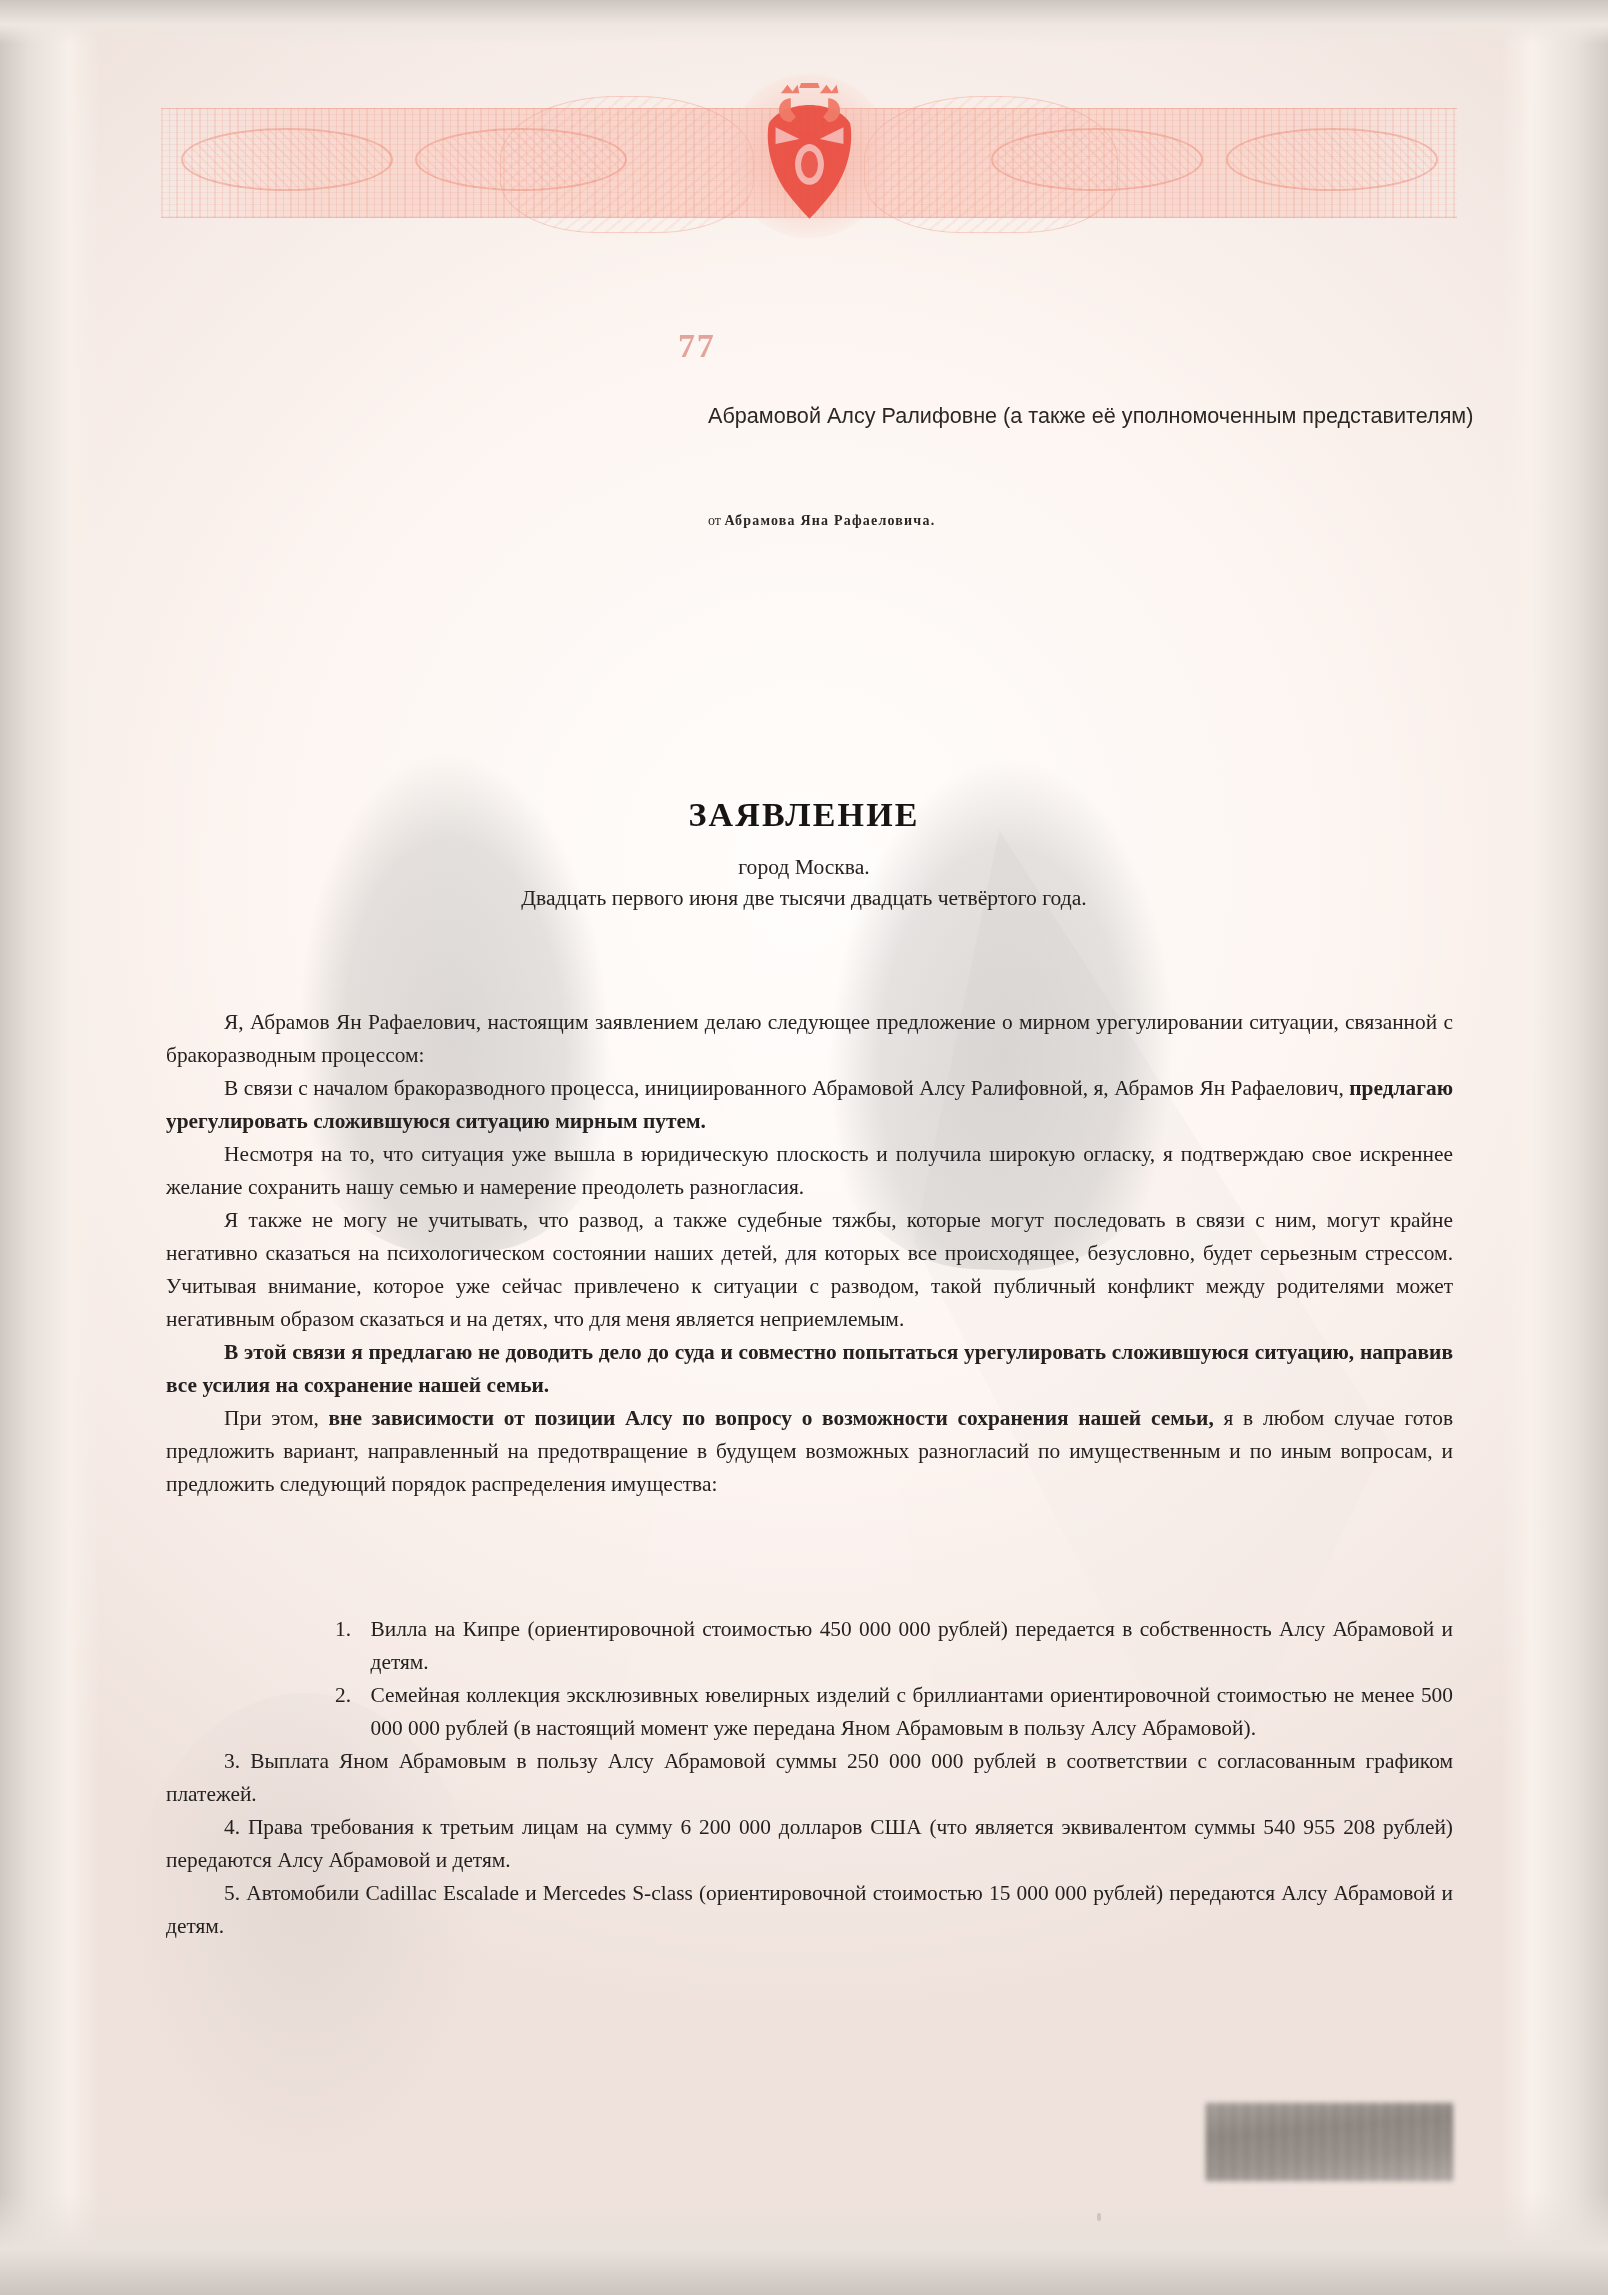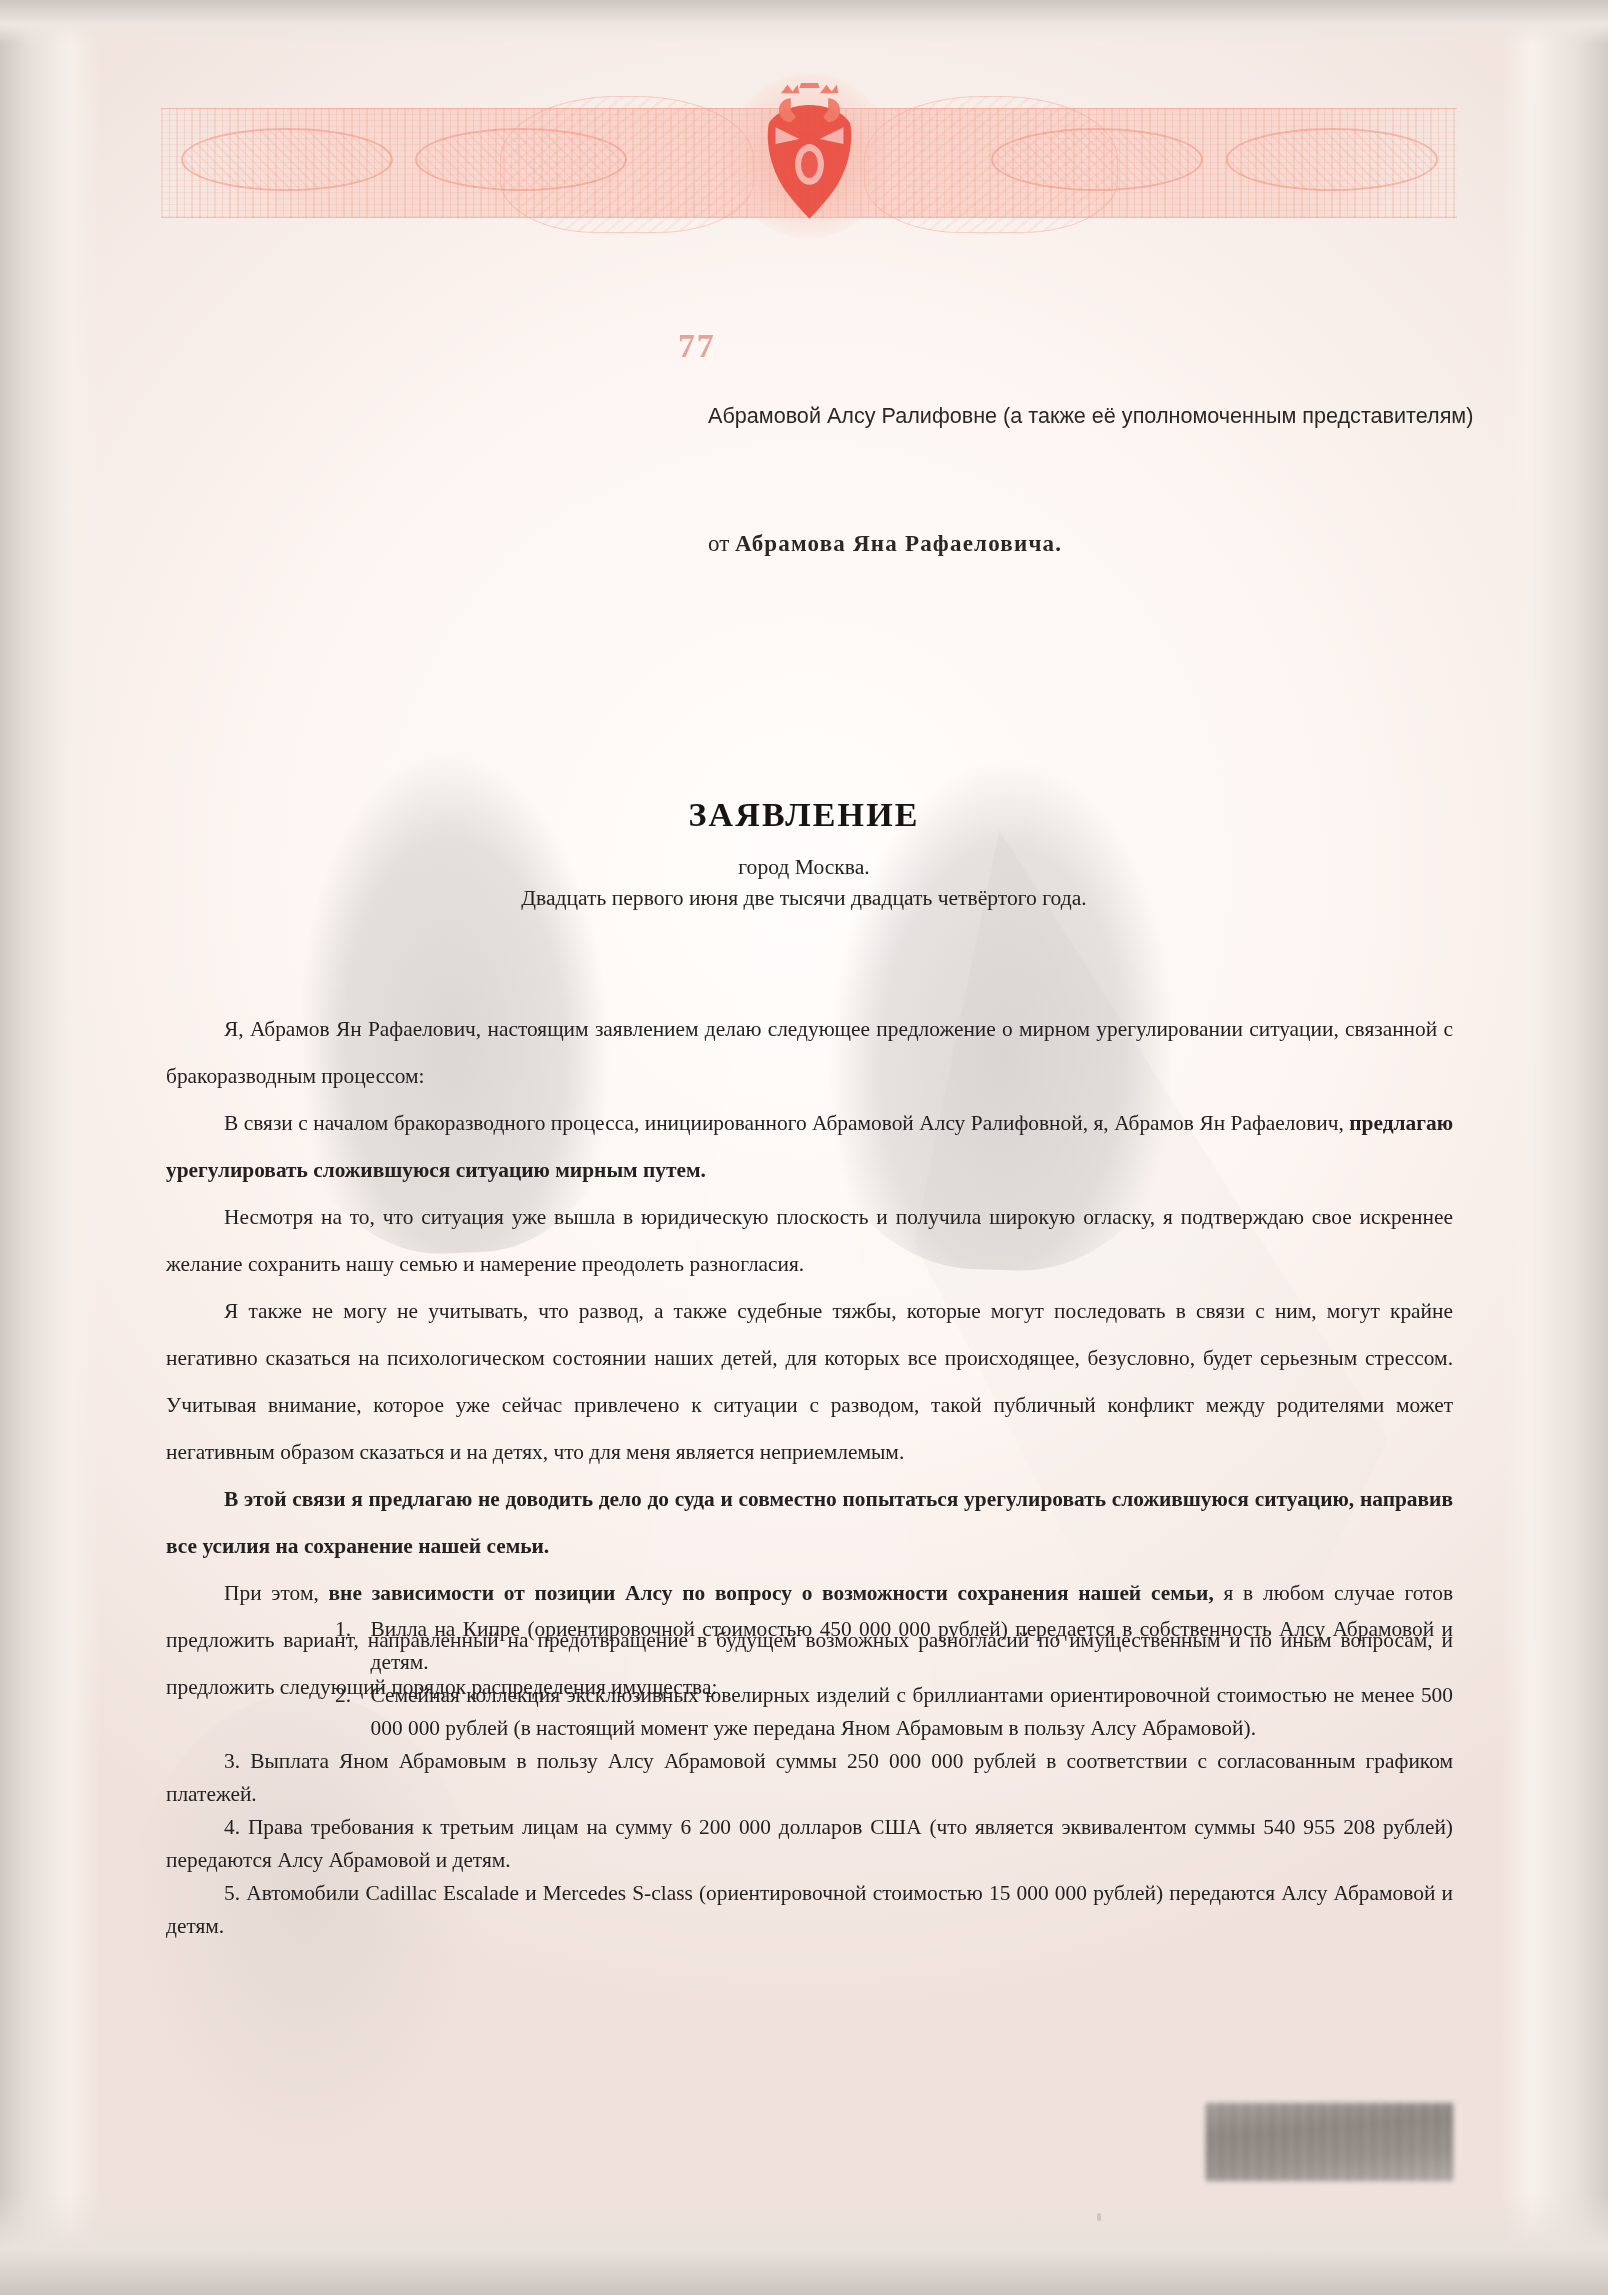--- a/index.html
+++ b/index.html
@@ -106,39 +106,39 @@
   }
 
   
   #addressee {
     position:absolute; left:708px; top:401px; width:796px;
     font-size:21.6px; line-height:30.5px; color:#2a2725;
     font-family:Liberation Sans, sans-serif;
   }
   #from-line {
     position:absolute; left:708px; top:506px; width:796px;
-    font-size:23px; line-height:30.5px; color:#2a2725;margin-top:23px;
+    font-size:14px; line-height:30.5px; color:#2a2725;
   }
   #from-line .nm { font-weight:700; letter-spacing:1.2px; }
 
   
   #title-block { position:absolute; left:169px; top:796px; width:1270px; text-align:center; }
   #doc-title {
     font-size:34px; font-weight:700; letter-spacing:2.1px; color:#171513;
     margin-bottom:18.6px;
   }
   #country, #city, #date-line {
     font-size:21.6px; line-height:29px; color:#25221f;
   }
   #date-line { margin-top:2.5px; }
 
   
   #body {
     position:absolute; left:166px; top:1006px; width:1287px;
-    font-size:21.4px; line-height:47px; color:#242120;
+    font-size:21.4px; line-height:33px; color:#242120;
     text-align:justify;
   }
   #body p { margin:0; text-indent:58px; }
   #body b { font-weight:700; }
 
   
   #prop-list { position:absolute; left:166px; top:1613px; width:1287px;
     font-size:21.4px; line-height:33px; color:#242120; }
   .li-hang {
     display:flex; gap:13.5px; text-align:justify;

